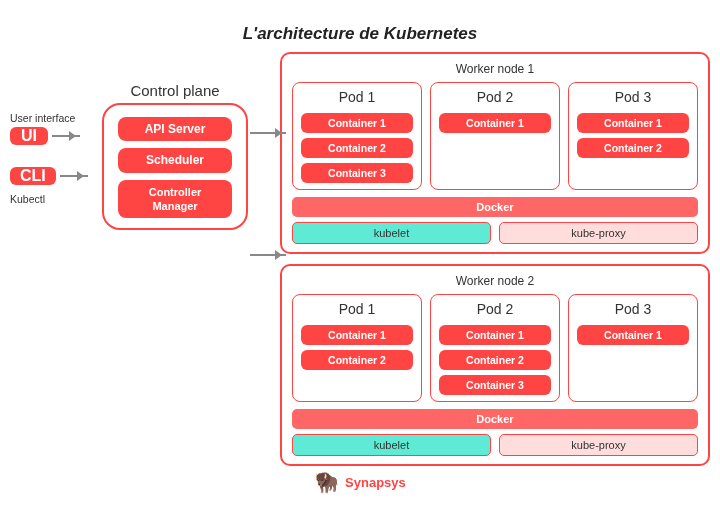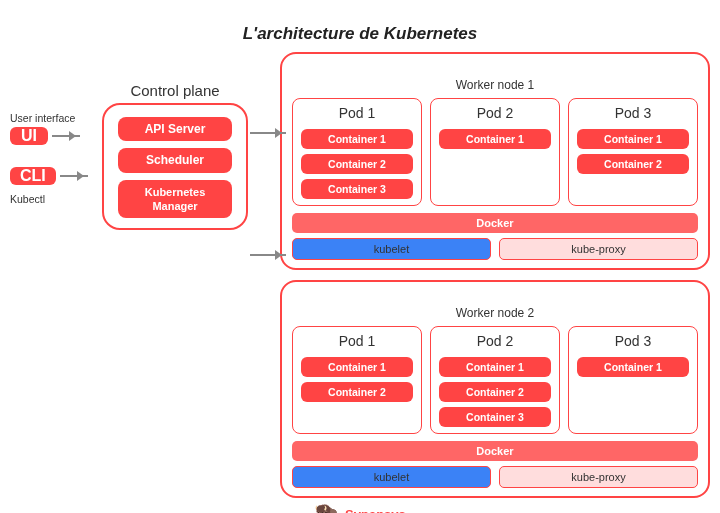--- a/index.html
+++ b/index.html
@@ -86,22 +86,22 @@
     .horiz-arrow::after {
       content: '';
       position: absolute;
       right: -1px;
       top: -4px;
       border: 5px solid transparent;
       border-left: 7px solid #888;
     }
     .worker-node {
       border: 2px solid #f44;
-      border-radius: 16px;
-      padding: 24px 10px 8px 10px;
+      border-radius: 10px;
+      padding: 8px 10px 8px 10px;
       background: #fff;
     }
     .worker-node-label {
       text-align: center;
       font-size: 12px;
       color: #333;
       margin-bottom: 6px;
     }
     .pods-row {
       display: flex;
@@ -142,21 +142,21 @@
       text-align: center;
       padding: 4px 0;
       margin-bottom: 5px;
     }
     .bottom-bar-row {
       display: flex;
       flex-direction: row;
       gap: 8px;
     }
     .kubelet-bar {
-      background: #3b82f6;
+      background: #5eead4;
       border: 1px solid #f44;
       color: #333;
       border-radius: 5px;
       font-size: 11px;
       text-align: center;
       padding: 4px 0;
       flex: 1;
     }
     .kubeproxy-bar {
       background: #fdd;
@@ -255,21 +255,21 @@
       </div>
       <span class="small-label" style="margin-top:5px;">Kubectl</span>
     </div>
   </div>
 
   <div class="cp-section">
     <span class="control-plane-label">Control plane</span>
     <div class="control-plane-box">
       <div class="cp-btn">API Server</div>
       <div class="cp-btn">Scheduler</div>
-      <div class="cp-btn" style="font-size:11px;line-height:1.3;">Kubernetes Manager</div>
+      <div class="cp-btn" style="font-size:11px;line-height:1.3;">Controller Manager</div>
     </div>
   </div>
 
   <div class="cp-to-worker-lines">
     <div style="margin-top:50px;margin-bottom:10px;">
       <div class="horiz-arrow"></div>
     </div>
     <div style="margin-top:110px;">
       <div class="horiz-arrow"></div>
     </div>

